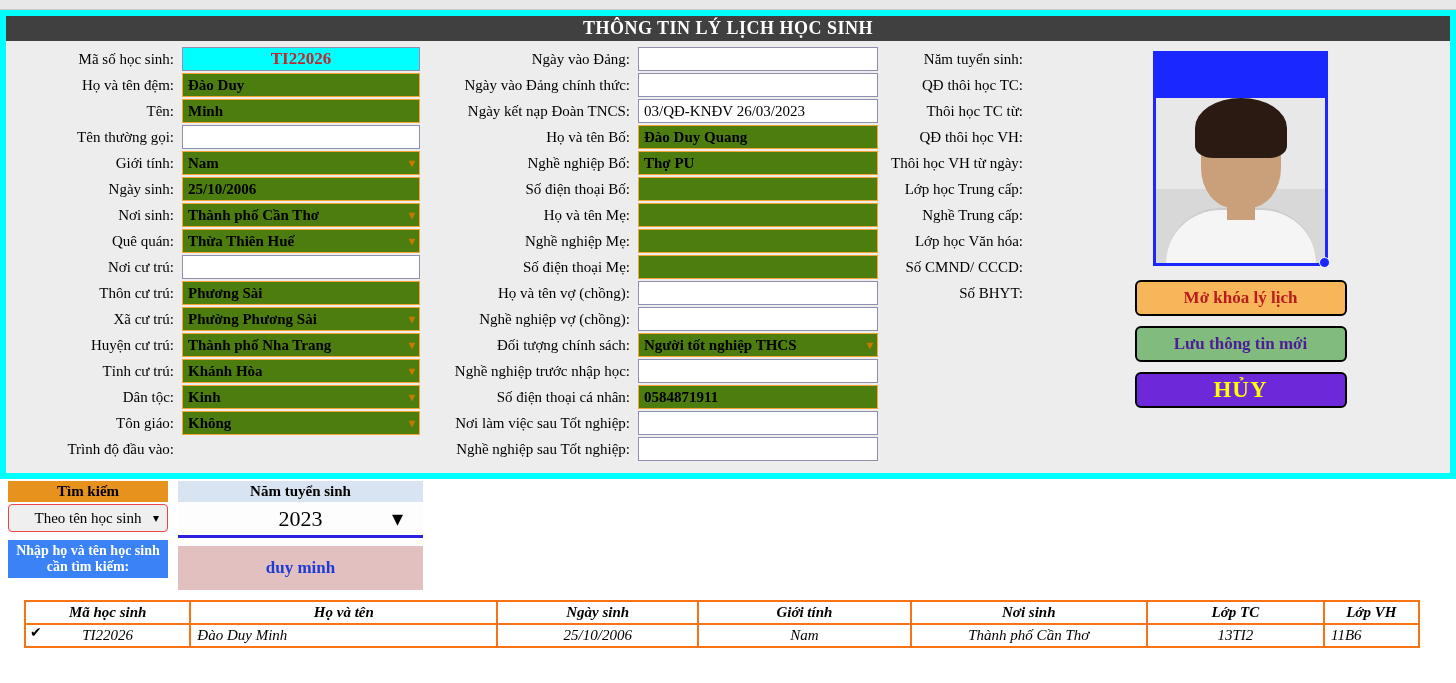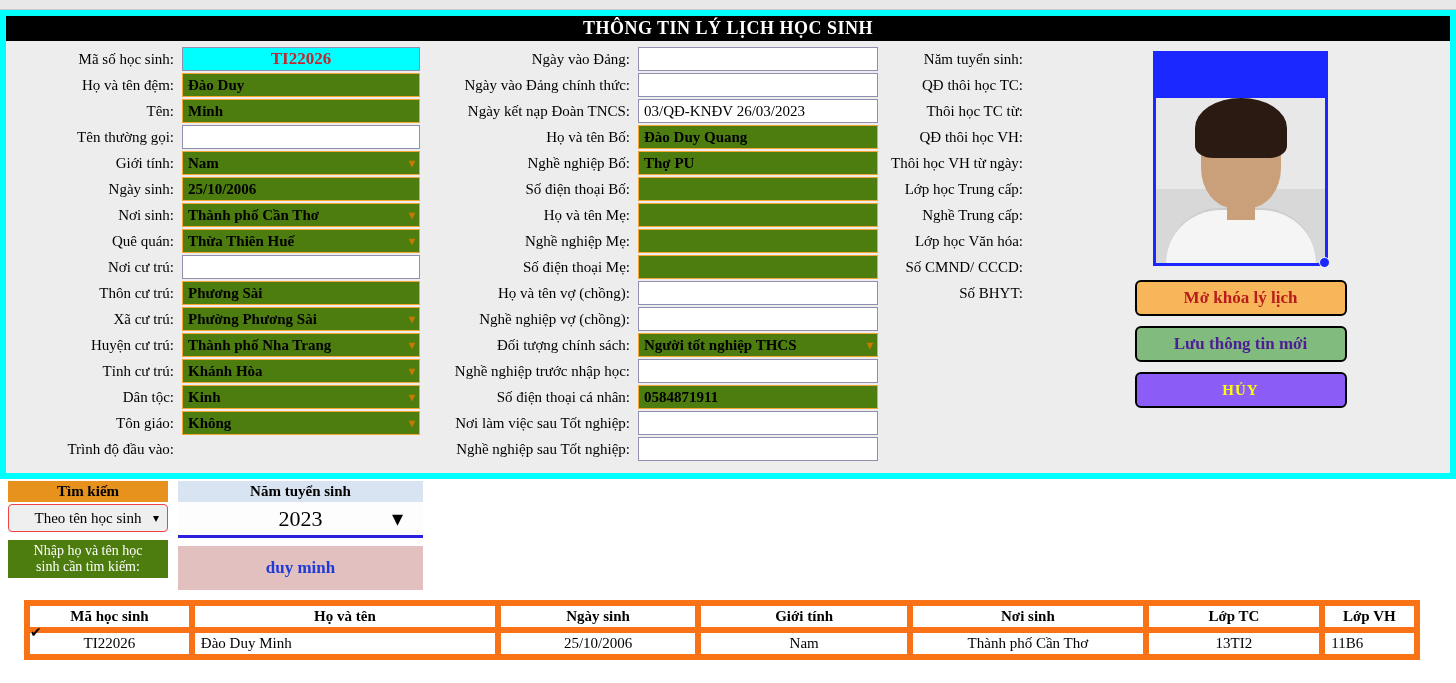--- a/index.html
+++ b/index.html
@@ -10,21 +10,21 @@
     background: #fff;
     width: 1456px;
   }
   .topbar { height: 10px; background: #e8e8e8; border-bottom: 1px solid #ccc; }
   .cyan-frame {
     background: #00ffff;
     padding: 6px;
     margin: 0;
   }
   .title-band {
-    background: #000000;
+    background: #404040;
     color: #fff;
     text-align: center;
     font-weight: bold;
     font-size: 18px;
     padding: 2px 0;
     letter-spacing: 0.5px;
   }
   .form-panel {
     background: #ededed;
     padding: 6px 8px 12px 8px;
@@ -114,21 +114,21 @@
   .btn {
     height: 36px;
     border-radius: 6px;
     border: 2px solid #000;
     font: bold 17px/32px "Times New Roman", serif;
     text-align: center;
     cursor: pointer;
   }
   .btn-unlock { background: #f8b65a; color: #b91c1c; }
   .btn-save   { background: #82bb7e; color: #4c1d95; }
-  .btn-cancel { background: #8b5cf6; color: #ffff00; font-size:15px; letter-spacing:1px;}
+  .btn-cancel { background: #6d28d9; color: #ffff00; font-size:23px; letter-spacing:1px;}
   
   
   .search-wrap { display:flex; gap:10px; padding:0 8px; background:#fff; margin-top:2px;}
   .search-col1 { width:160px; }
   .search-col2 { width:245px; }
   .orangebox {
     background:#e8921e; text-align:center; font-weight:bold; padding:2px 0; color:#000;
   }
   .selectbox{
     background:#efefef; border:1px solid #ef4444; border-radius:4px;
@@ -136,33 +136,33 @@
     font-size:15px; position:relative; margin-top:2px;
   }
   .selectbox::after{ content:"▾"; position:absolute; right:8px; font-size:12px;}
   .blueheader{ background:#d8e4f2; text-align:center; font-weight:bold; padding:2px 0;}
   .yearsel{
     background:#fdfdfd; height:36px; display:flex; align-items:center; justify-content:center;
     font-size:22px; position:relative; border-bottom:3px solid #2b1fe0;
   }
   .yearsel::after{ content:"▾"; position:absolute; right:20px;}
   .purplebox{
-    background:#4d7c0f; color:#fff; font-weight:normal; text-align:center;
-    padding:3px 17px; font-size:14px; margin-top:8px;
+    background:#3b82f6; color:#fff; font-weight:bold; text-align:center;
+    padding:3px 4px; font-size:14px; margin-top:8px;
   }
   .queryinp{
     background:#e3c0c0; height:44px; display:flex; align-items:center; justify-content:center;
     color:#1f3bd6; font-weight:bold; font-size:17px; margin-top:8px;
   }
   .results{ margin:10px 8px 10px 24px; }
   table.result{
     width:98%; border-collapse:collapse; font-size:15px;
   }
   table.result th, table.result td{
-    border:6px solid #f97316; padding:2px 6px;
+    border:2px solid #f97316; padding:2px 6px;font-style:italic;
   }
   table.result th{ font-weight:bold; text-align:center; background:#fff;}
   table.result td{ background:#fff;}
   .check{
     position:absolute; left:6px; margin-top:24px; font-size:14px;
   }
 </style>
 </head>
 <body>
 

